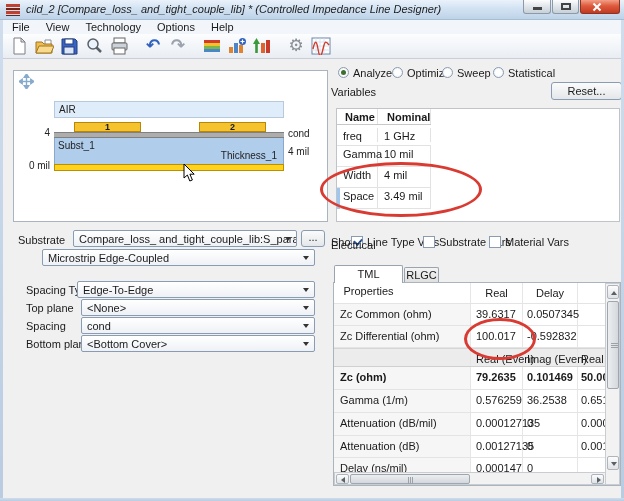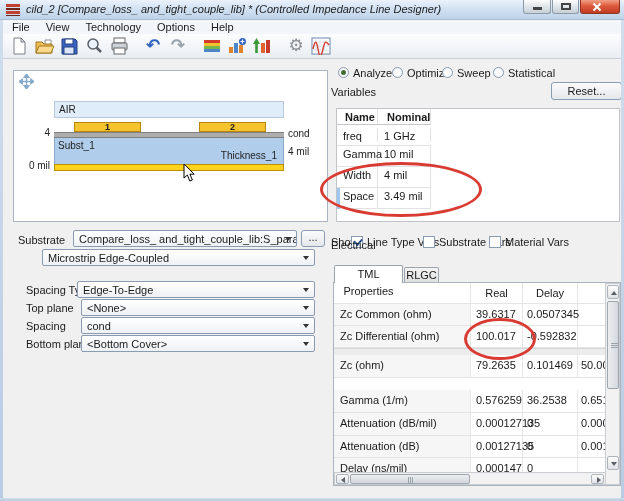--- a/index.html
+++ b/index.html
@@ -353,21 +353,21 @@
       <span class="et-c1">100.017</span>
       <span class="et-c2">-0.592832</span>
       <span class="et-c3"></span>
     </div>
     <div class="et-row et-head2" style="top:65px;height:19px;">
       <span class="et-c0"></span>
       <span class="et-c1">Real (Even)</span>
       <span class="et-c2">Imag (Even)</span>
       <span class="et-c3">Real (</span>
     </div>
-    <div class="et-row" style="top:72px;height:23px;">
+    <div class="et-row" style="top:84px;height:23px;font-weight:bold;">
       <span class="et-c0">Zc (ohm)</span>
       <span class="et-c1">79.2635</span>
       <span class="et-c2">0.101469</span>
       <span class="et-c3">50.00</span>
     </div>
     <div class="et-row" style="top:107px;height:23px;">
       <span class="et-c0">Gamma (1/m)</span>
       <span class="et-c1">0.576259</span>
       <span class="et-c2">36.2538</span>
       <span class="et-c3">0.651</span>

